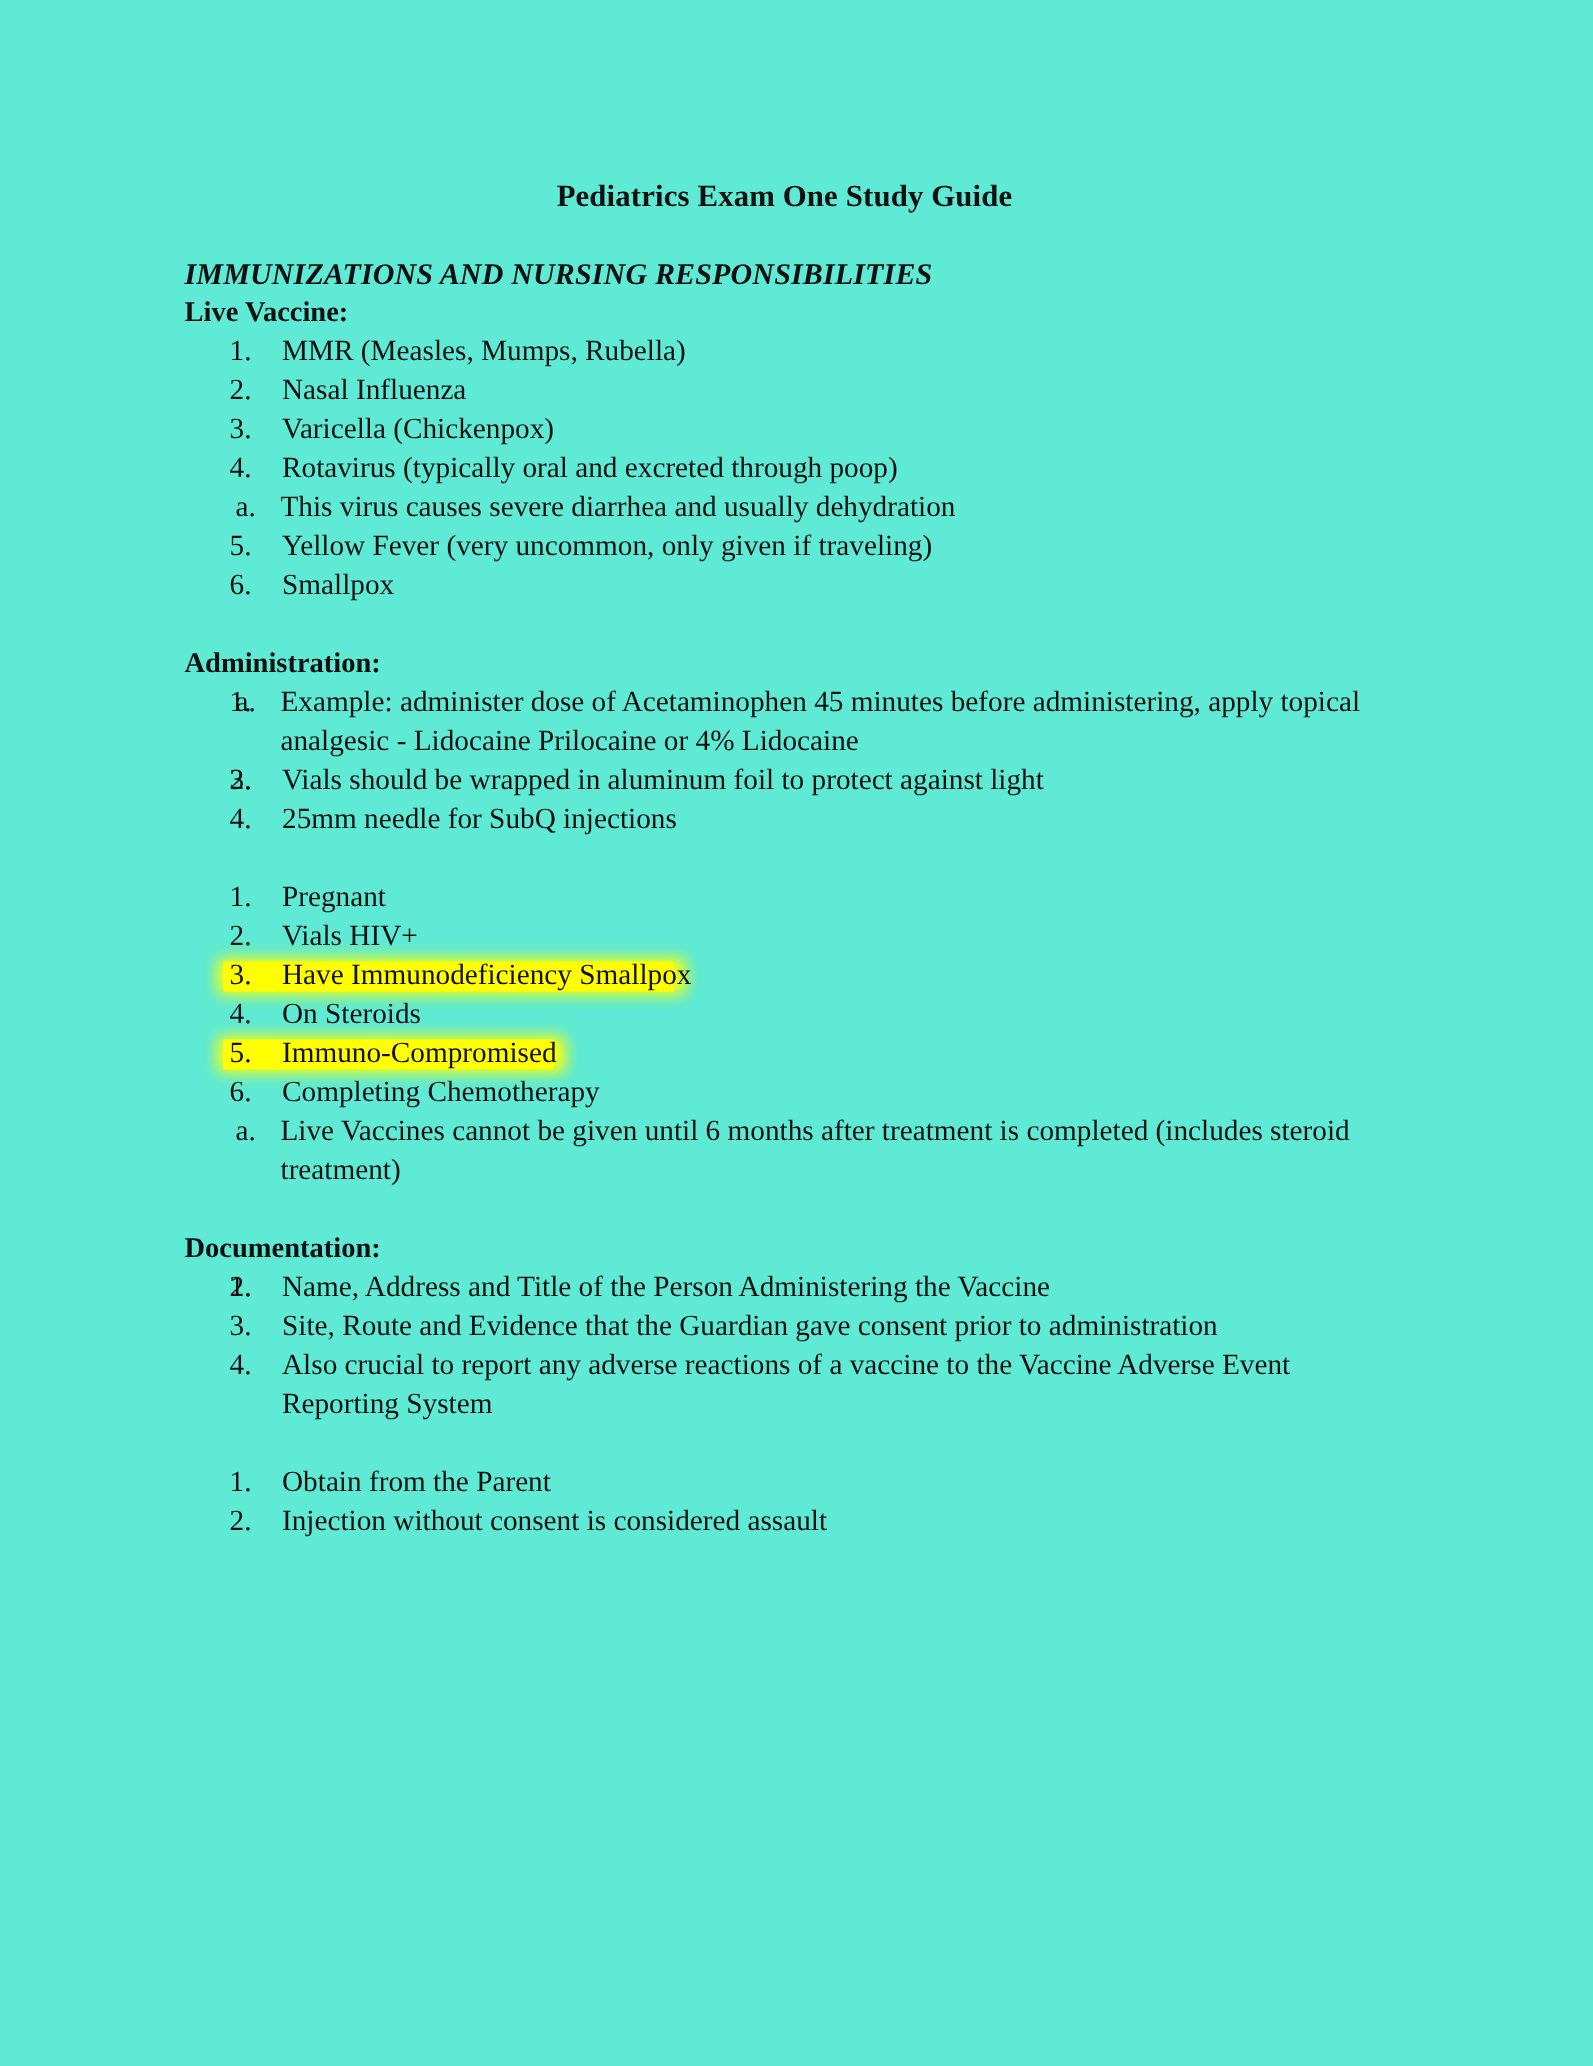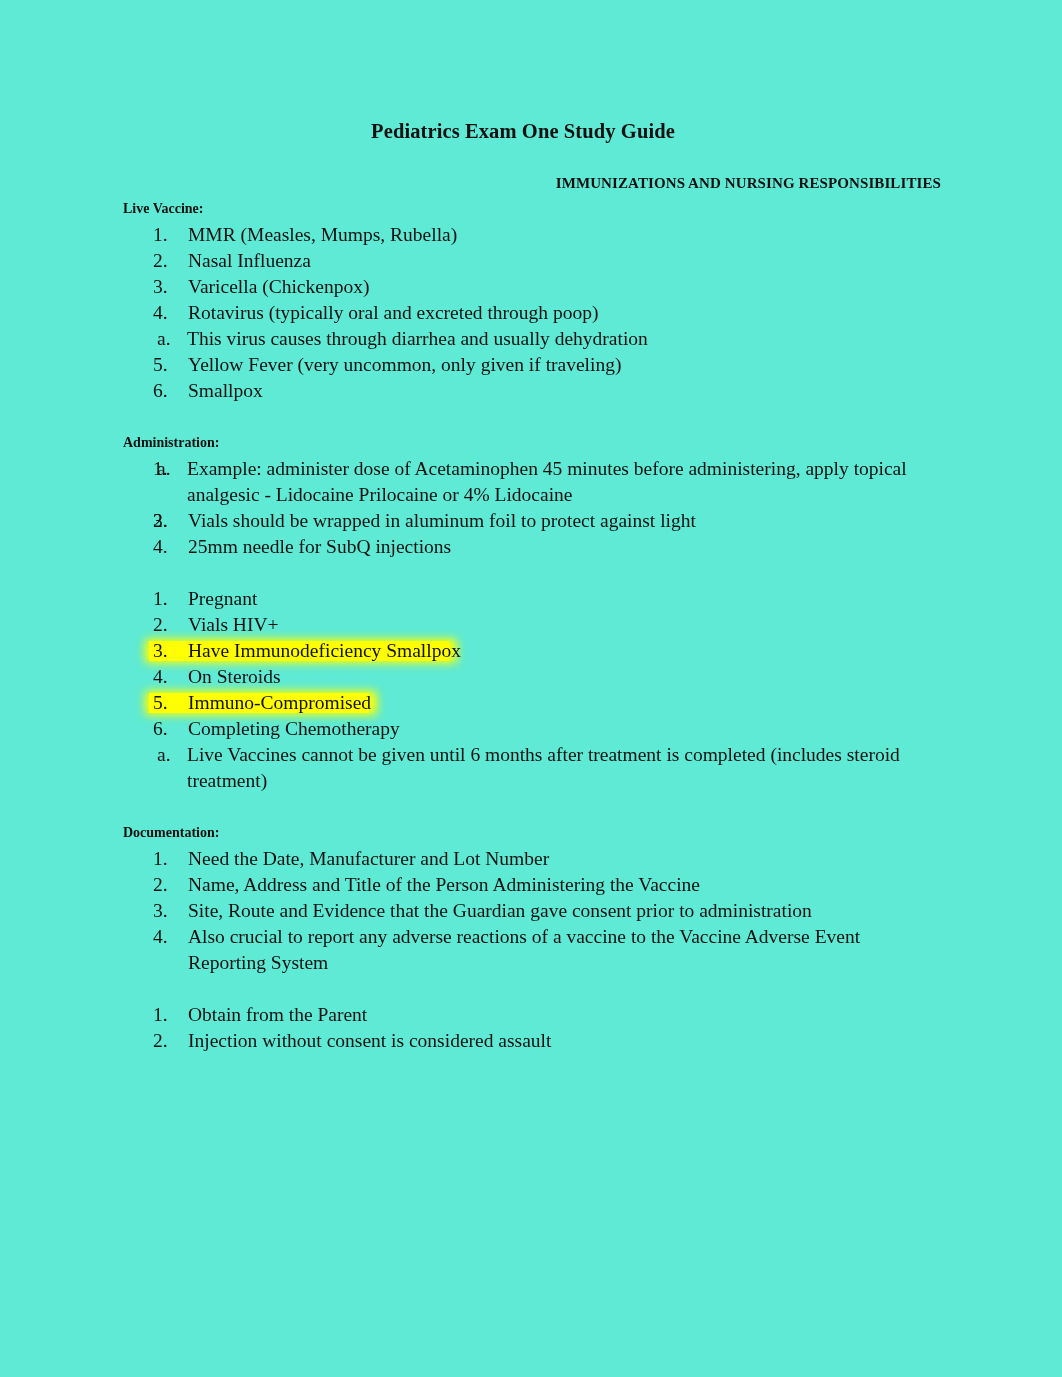--- a/index.html
+++ b/index.html
@@ -30,29 +30,29 @@
     text-align: center;
     font-weight: bold;
     font-size: 20.5px;
     line-height: 26px;
     letter-spacing: 0.1px;
     margin: 0 0 26px 0;
     padding-right: 18px;
   }
   .section-title {
     font-weight: bold;
-    font-size: 15px;
+    font-style: italic;
+    font-size: 20px;
     line-height: 26px;
     margin: 0;
     letter-spacing: 0.1px;
-    text-align: right;
   }
   .sub-head {
     font-weight: bold;
-    font-size: 14px;
+    font-size: 19px;
     line-height: 26px;
     margin: 0;
   }
   .spacer {
     height: 26px;
     line-height: 26px;
     font-size: 19.5px;
   }
   ol.lvl1 {
     list-style: none;
@@ -149,21 +149,21 @@
         <span class="li-text">Varicella (Chickenpox)</span>
       </li>
       <li class="num">
         <span class="marker">4.</span>
         <span class="li-text">Rotavirus (typically oral and excreted through poop)</span>
       </li>
       <li style="list-style:none">
         <ol class="lvl2">
           <li class="alpha">
             <span class="marker">a.</span>
-            <span class="li-text">This virus causes through diarrhea and usually dehydration</span>
+            <span class="li-text">This virus causes severe diarrhea and usually dehydration</span>
           </li>
         </ol>
       </li>
       <li class="num">
         <span class="marker">5.</span>
         <span class="li-text">Yellow Fever (very uncommon, only given if traveling)</span>
       </li>
       <li class="num">
         <span class="marker">6.</span>
         <span class="li-text">Smallpox</span>
@@ -238,21 +238,20 @@
         </ol>
       </li>
     </ol>
 
     <div class="spacer">&nbsp;</div>
 
     <div class="sub-head">Documentation:</div>
     <ol class="lvl1">
       <li class="num">
         <span class="marker">1.</span>
-        <span class="li-text">Need the Date, Manufacturer and Lot Number</span>
       </li>
       <li class="num">
         <span class="marker">2.</span>
         <span class="li-text">Name, Address and Title of the Person Administering the Vaccine</span>
       </li>
       <li class="num">
         <span class="marker">3.</span>
         <span class="li-text">Site, Route and Evidence that the Guardian gave consent prior to administration</span>
       </li>
       <li class="num">

